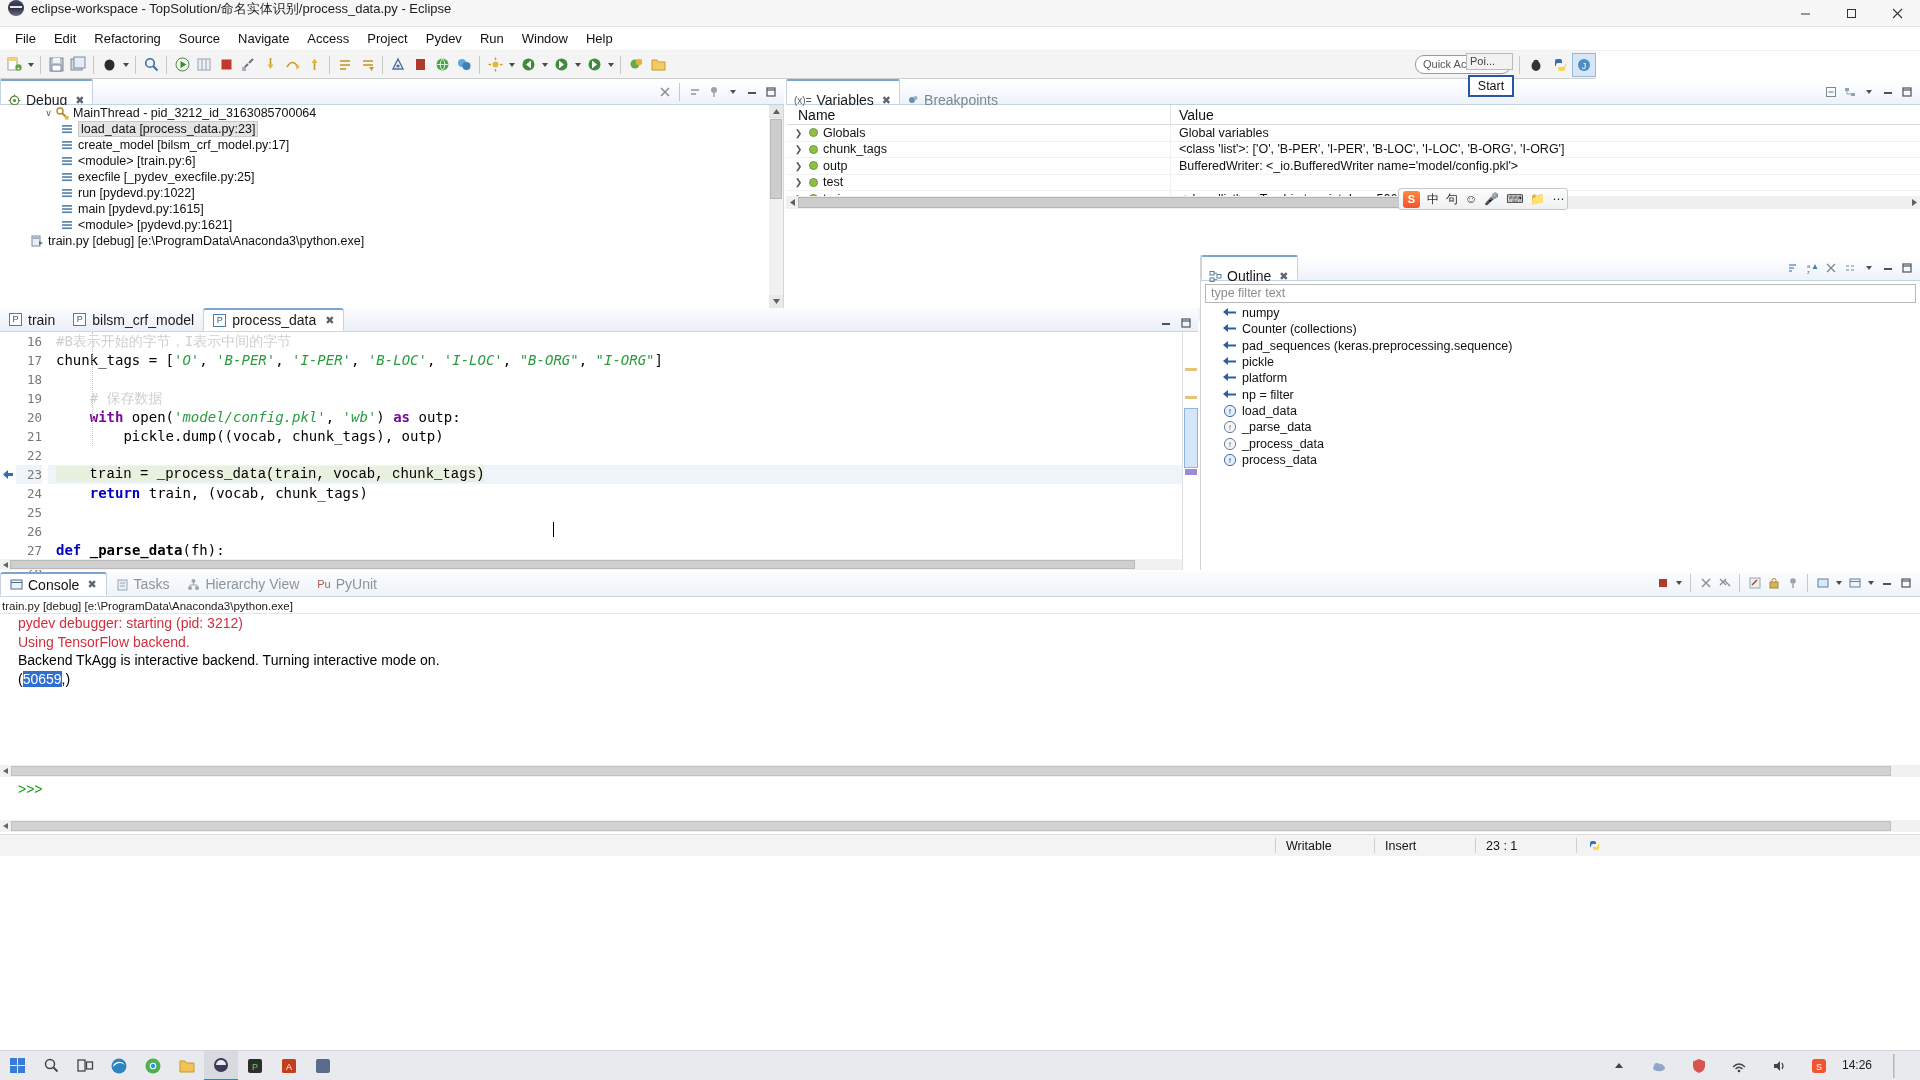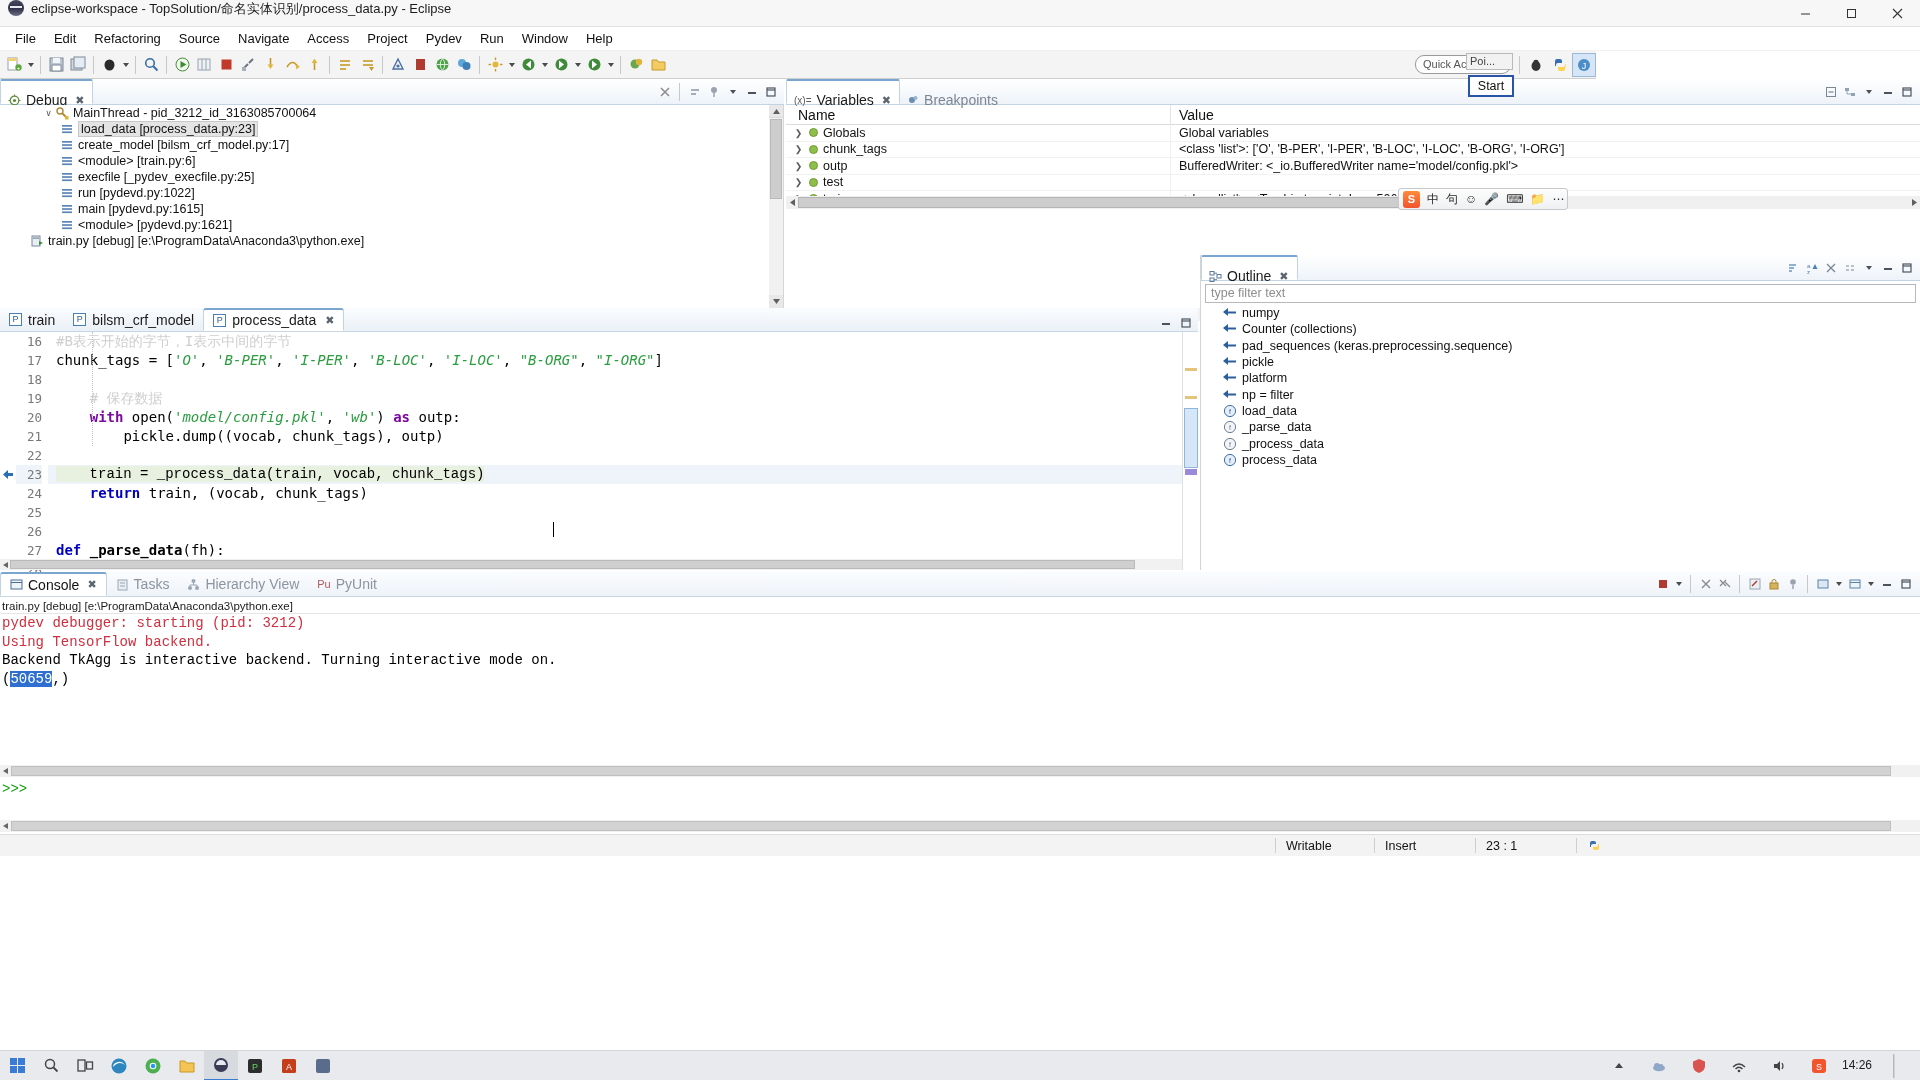--- a/index.html
+++ b/index.html
@@ -201,30 +201,30 @@
   .ol-row { display: flex; align-items: center; height: 16.3px; font-size: 12.5px; color: #111;
             padding-left: 22px; white-space: nowrap; }
   .ol-ic-imp { width: 14px; height: 12px; margin-right: 5px; flex:0 0 auto; }
   .ol-ic-fn  { width: 14px; height: 14px; margin-right: 5px; flex:0 0 auto; }
 
   
   .console-view {
     position: absolute; left: 0; top: 572px; width: 1920px; height: 262px; background: #fff;
   }
   .console-tabbar {
-    height: 25px; background: linear-gradient(#fbfcfe,#eef3f9); display: flex; align-items: center;
+    height: 25px; background: linear-gradient(#fbfcfe,#eef3f9); display: flex; align-items: flex-start;
     border-bottom: 1px solid #c9d7e5;
   }
   .cons-tab { display: flex; align-items: center; gap: 5px; height: 24px; padding: 0 9px;
               font-size: 14px; color: #8b959e; }
   .cons-tab.active { color: #111; background: #fff; border: 1px solid #c2d3e4;
                      border-bottom-color: #fff; border-top: 2px solid #7aa6d0; border-radius: 3px 3px 0 0; }
   .cons-tools { margin-left: auto; display: flex; align-items: center; gap: 2px; padding-right: 6px; }
   .cons-sub { font-size: 11.5px; color: #1b1b1b; padding: 3px 0 1px 2px; border-bottom: 1px solid #e6e6e6; }
-  .cons-out { font-family: Liberation Mono, monospace; font-size: 14px; padding-left: 2px; }
+  .cons-out { font-family: Liberation Sans, sans-serif; font-size: 14px; padding-left: 18px; }
   .cons-out div { height: 18.5px; line-height: 18.5px; white-space: pre; }
   .c-red { color: #d02f3e; }
   .c-black { color: #000; }
   .c-green { color: #13a10e; }
   .sel-blue { background: #2f6fd0; color: #fff; }
 
   
   .statusbar {
     position: absolute; left: 0; top: 834px; width: 1920px; height: 22px;
     background: #f3f3f3; border-top: 1px solid #dcdcdc; display: flex; align-items: center;

